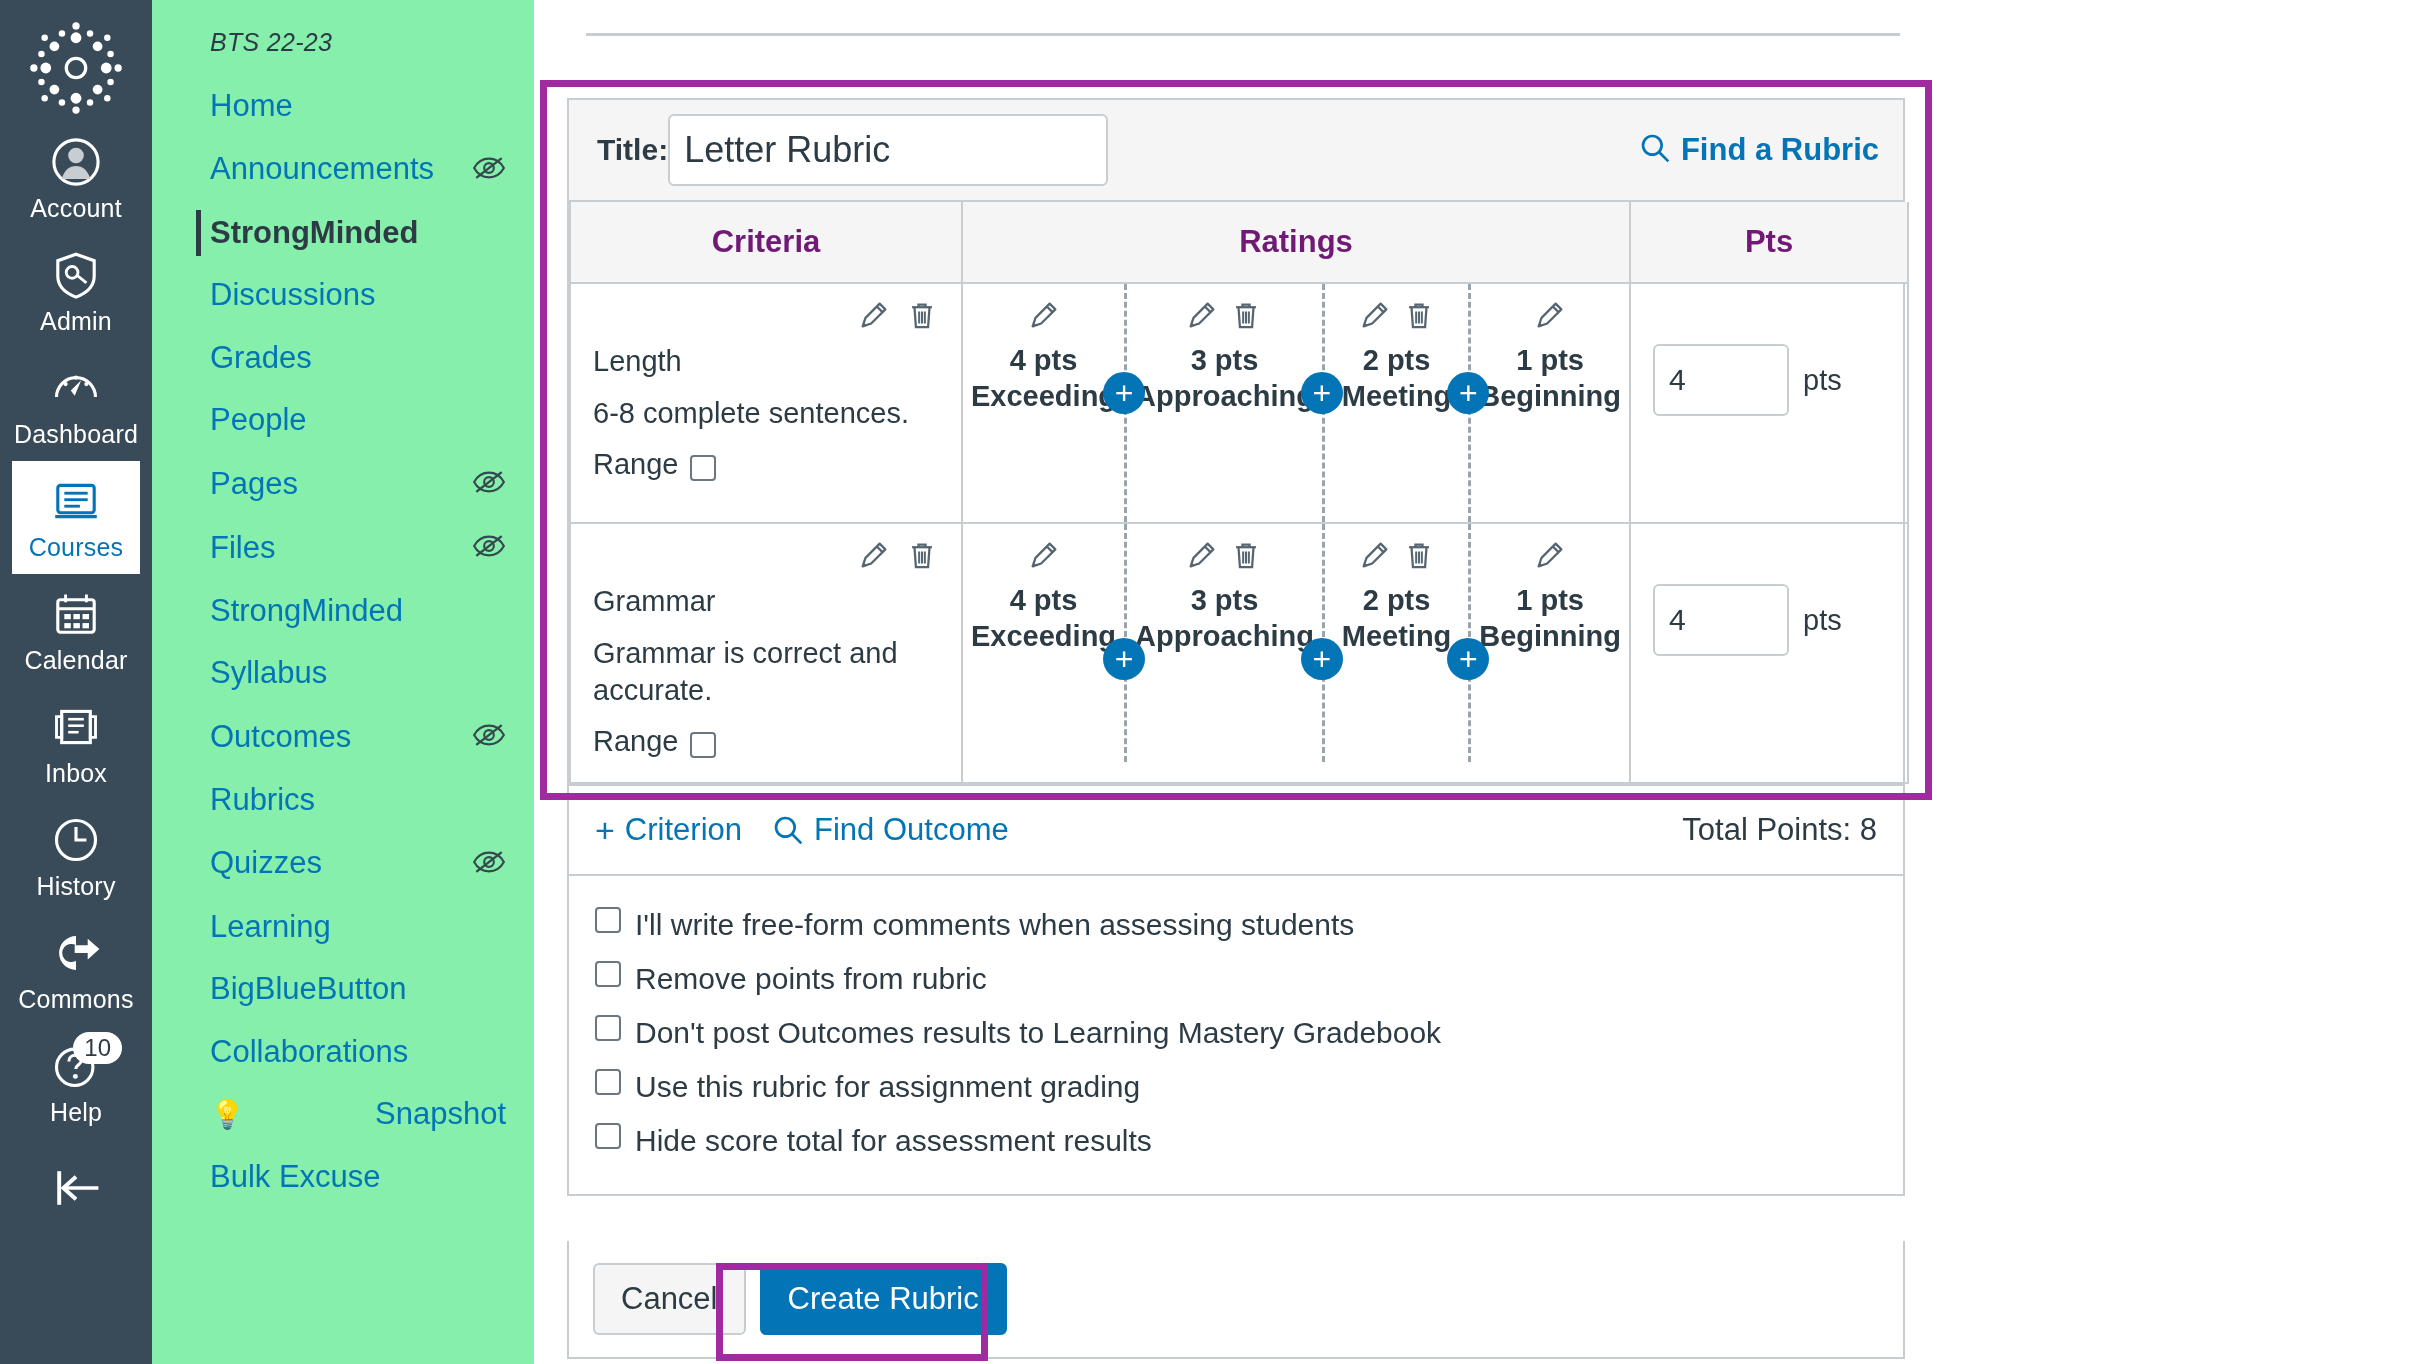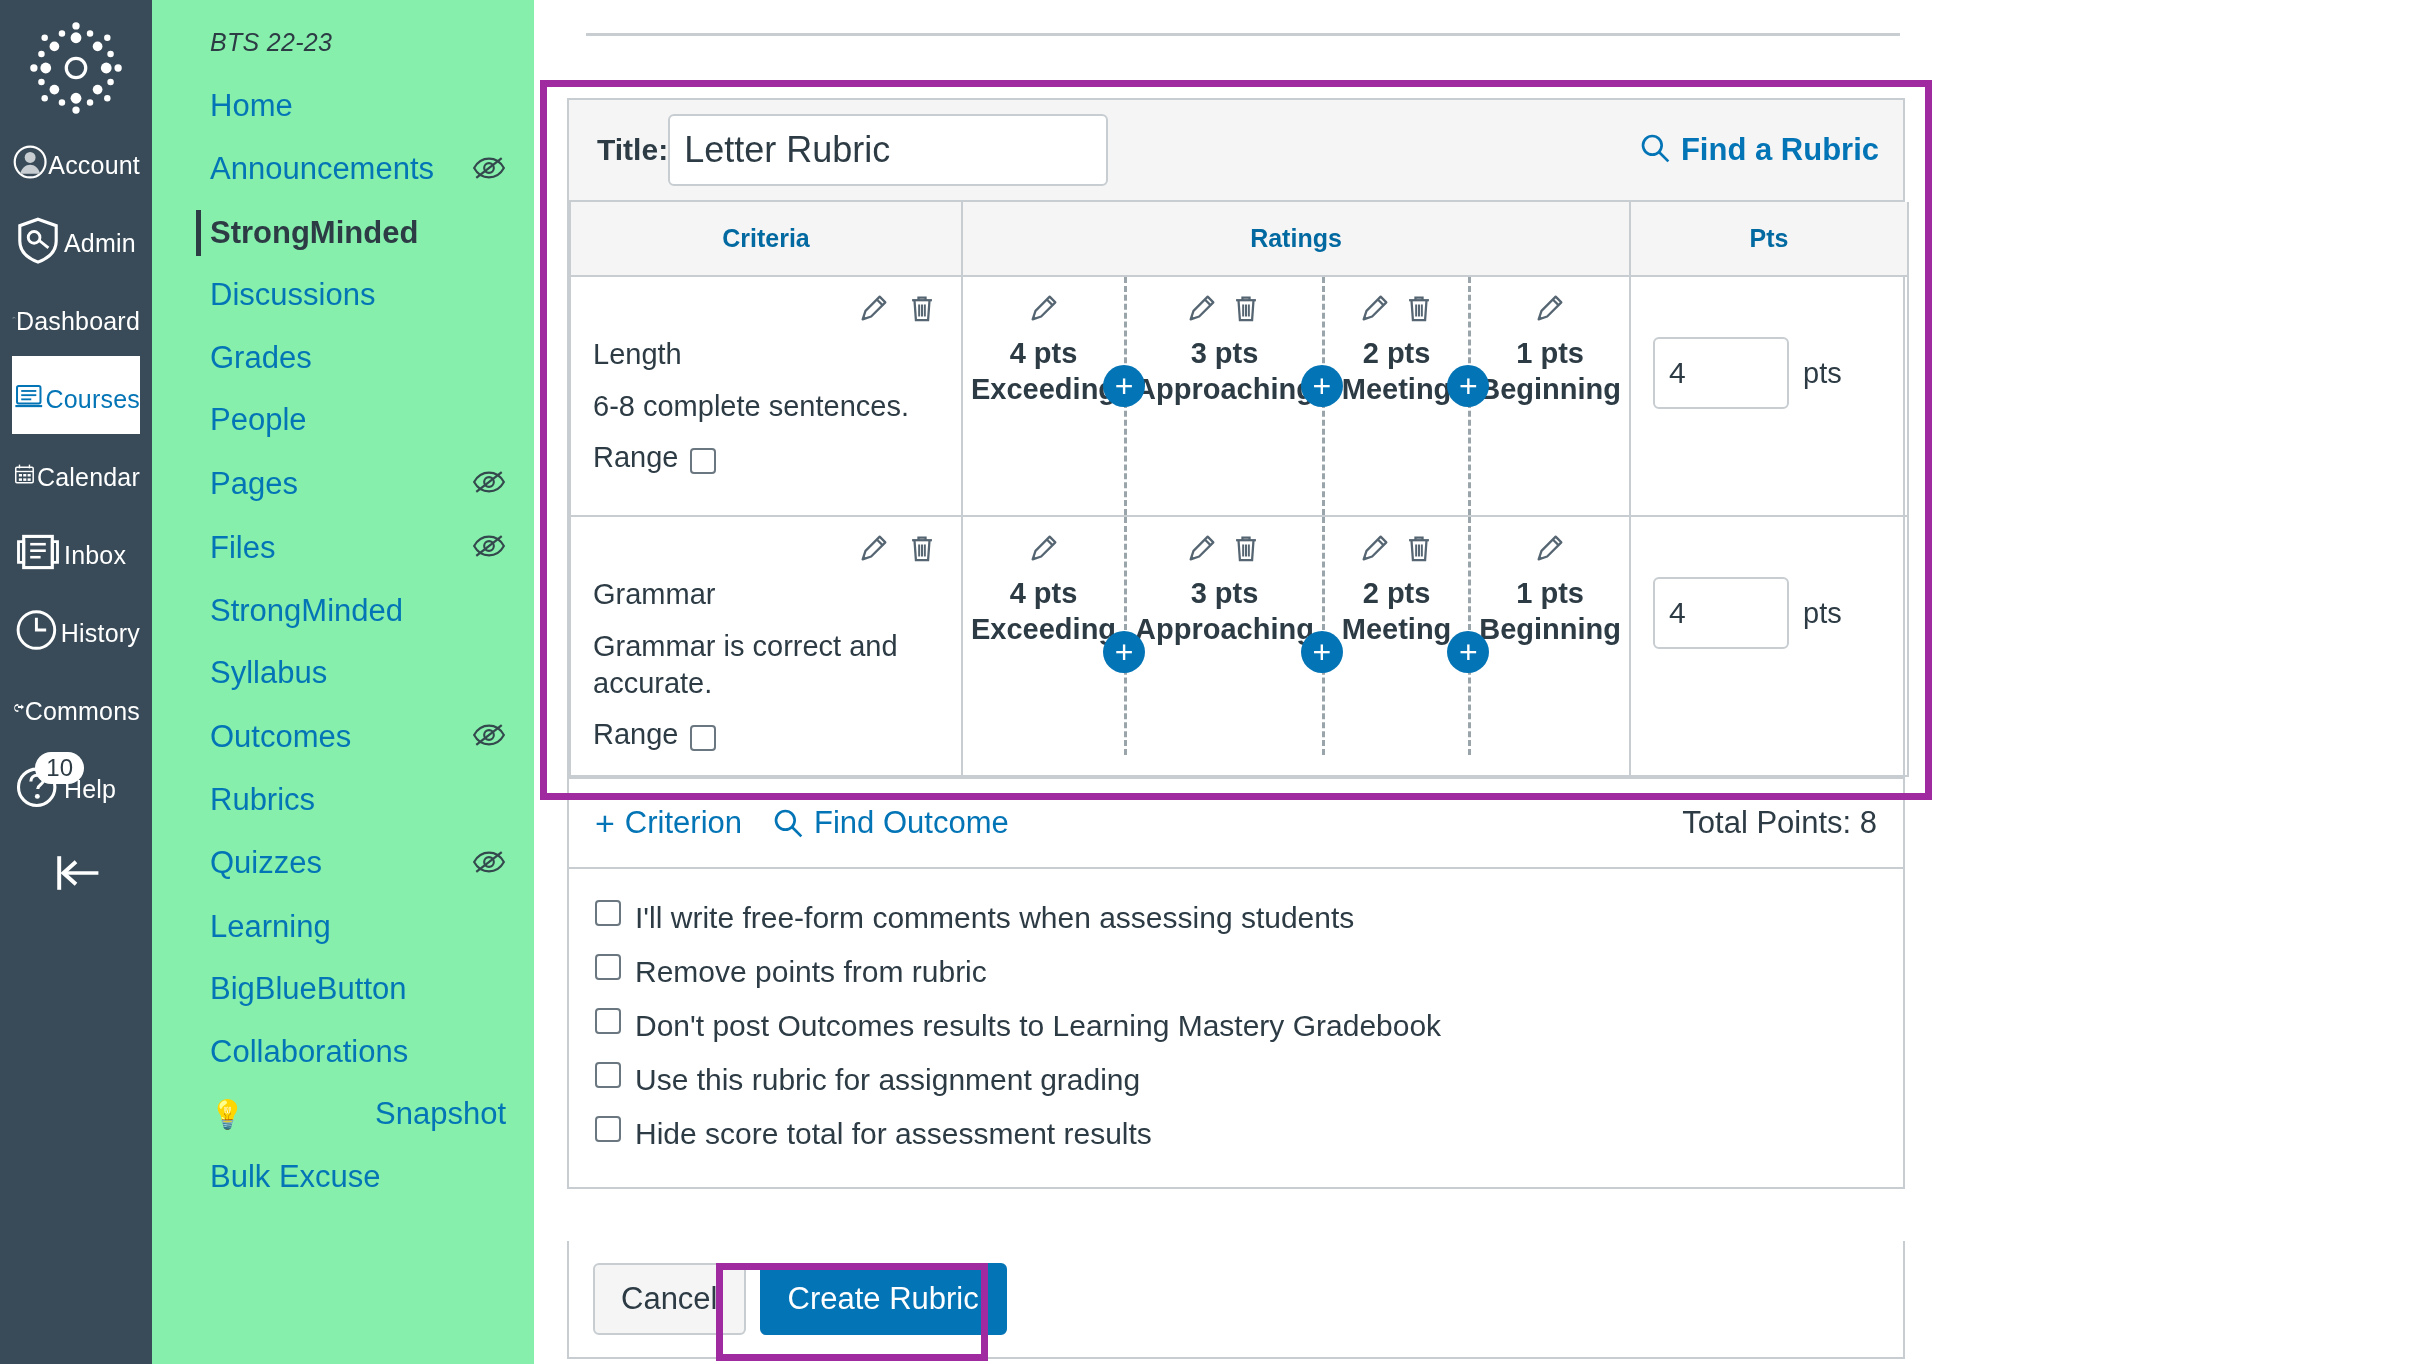--- a/index.html
+++ b/index.html
@@ -14,21 +14,21 @@
   
   .global-nav {
     position: absolute; left: 0; top: 0;
     width: 152px; height: 1364px;
     background: #394B58;
     display: flex; flex-direction: column; align-items: center;
   }
   .canvas-logo { margin-top: 14px; width: 108px; height: 108px; }
   .gnav-item {
     width: 128px;
-    display: flex; flex-direction: row; align-items: center;
+    display: flex; flex-direction: column; align-items: center;
     padding: 14px 0 12px 0;
     cursor: pointer;
     text-decoration: none;
   }
   .gnav-item .gicon { width: 52px; height: 52px; display:block; }
   .gnav-label {
     color: #ffffff;
     font-size: 25px;
     letter-spacing: .2px;
     margin-top: 6px;
@@ -140,21 +140,21 @@
     cursor: pointer; text-decoration: none;
   }
   .mag { width: 32px; height: 32px; flex: none; }
 
   
   .rtable { width: 100%; border-collapse: collapse; table-layout: fixed; }
   .rtable th {
     background: #F5F5F5;
     border: 2px solid #C7CDD1;
     border-top: none;
-    font-size: 25px; color: #0369a1; font-weight: bold;
+    font-size: 31px; color: #701a75; font-weight: bold;
     padding: 22px 0;
     text-align: center;
   }
   .col-criteria { width: 392px; }
   .col-ratings  { width: 668px; }
   .col-pts      { width: 278px; }
   .rtable td {
     border: 2px solid #C7CDD1;
     vertical-align: top;
     padding: 0;

